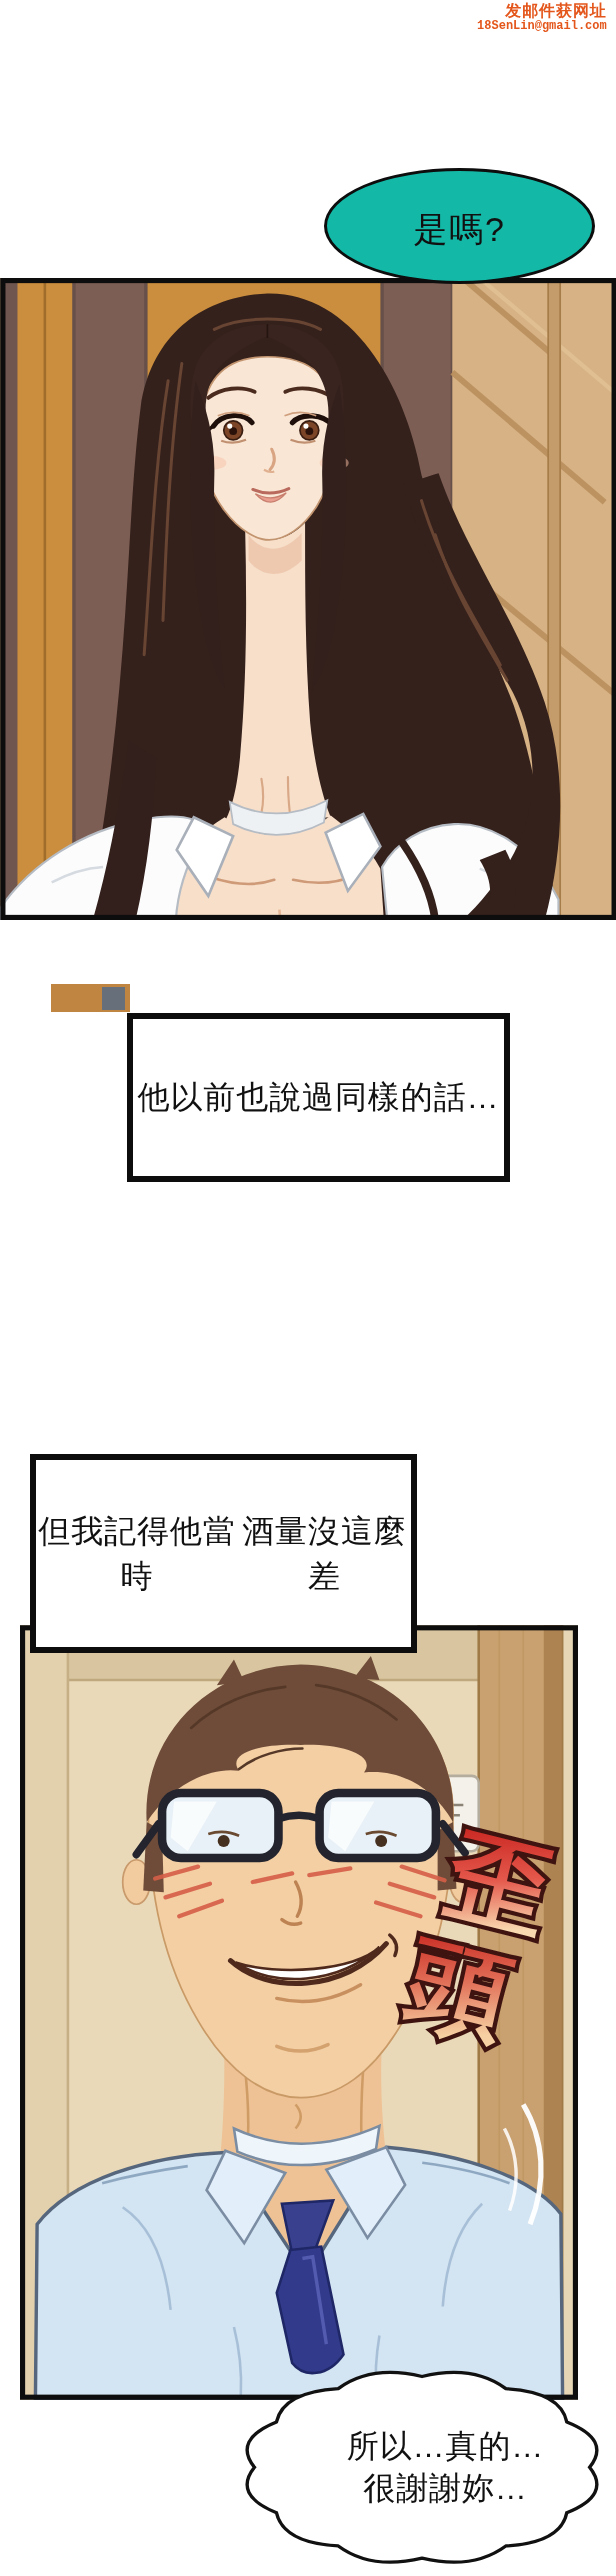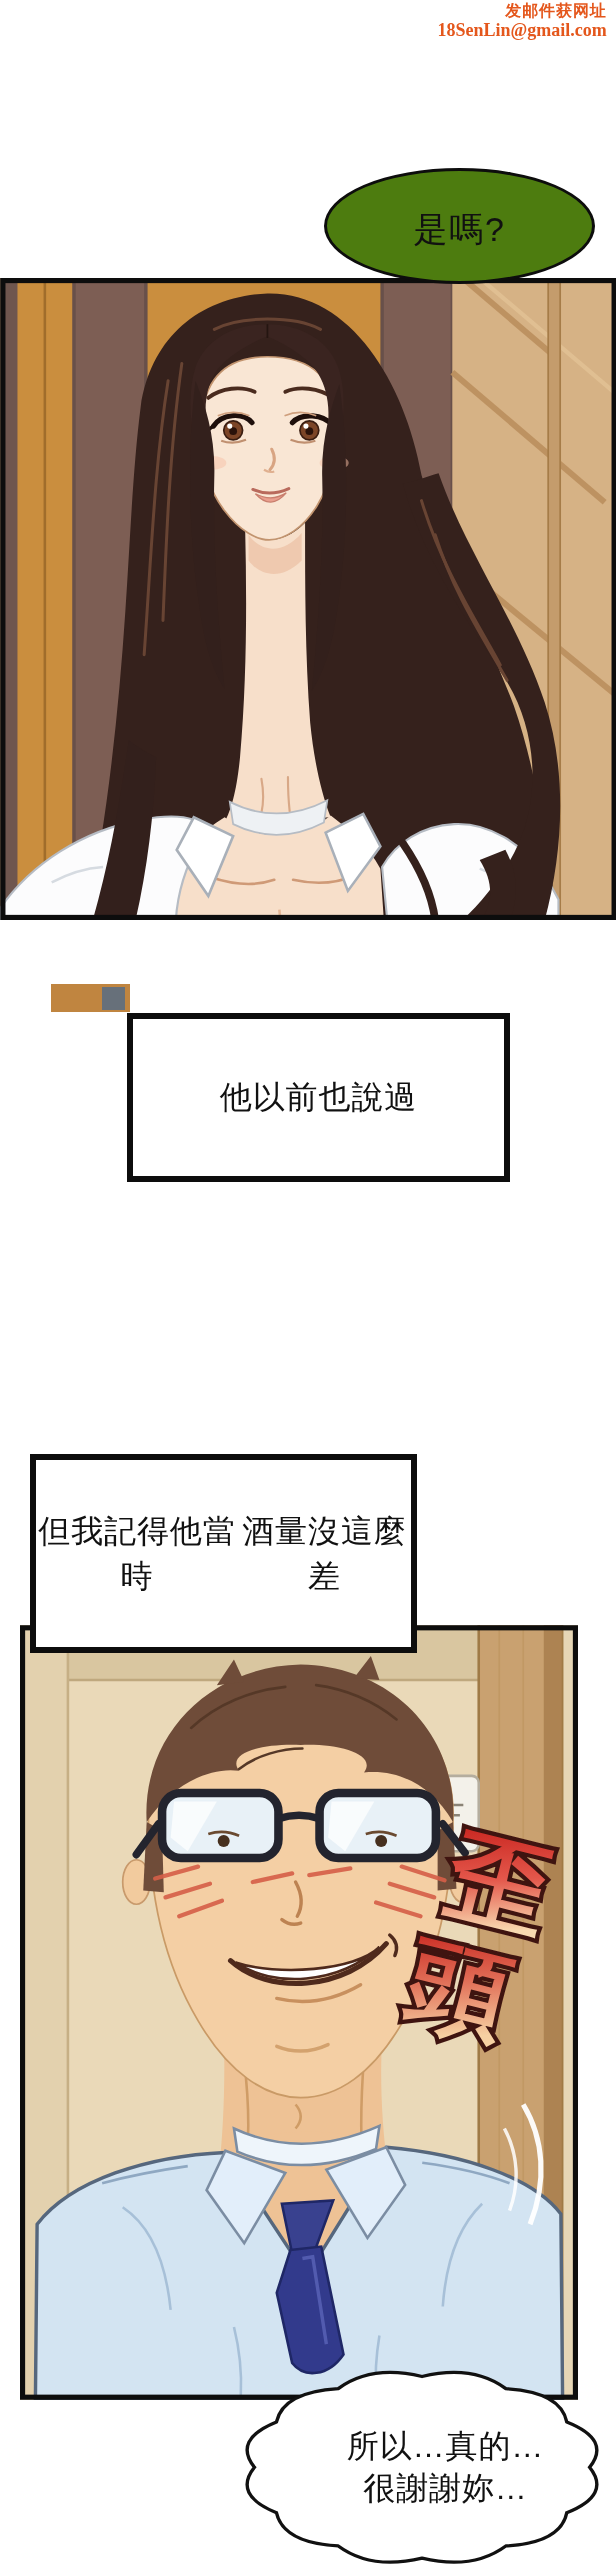--- a/index.html
+++ b/index.html
@@ -6,27 +6,27 @@
   .page{
     position:relative;width:617px;height:2576px;margin:0 auto;
     background:#ffffff;overflow:hidden;
     font-family:"Liberation Sans","DejaVu Sans",sans-serif;
     color:#111;
   }
   .abs{position:absolute;}
   
   .watermark{top:1.7px;right:10.3px;text-align:right;color:#e4571c;z-index:9;line-height:1.12;}
   .watermark .wm1{font-size:16px;font-weight:bold;letter-spacing:0.9px;}
-  .watermark .wm2{font-size:18px;font-weight:bold;font-family:Liberation Serif, serif;}
+  .watermark .wm2{font-size:12px;font-weight:bold;font-family:Liberation Mono, monospace;}
   
   .panel{z-index:1;}
   
   .bubble-ellipse{
     left:324px;top:168px;width:271px;height:116px;
-    background:#4d7c0f;border:3.4px solid #0d0d0d;border-radius:50%;
+    background:#14b8a6;border:3.4px solid #0d0d0d;border-radius:50%;
     display:flex;align-items:center;justify-content:center;
     z-index:5;box-sizing:border-box;
   }
   .bubble-ellipse .btxt{font-size:34px;letter-spacing:1.7px;padding-top:8.6px;}
   
   .caption{
     background:#fff;border:6px solid #0d0d0d;box-sizing:border-box;
     display:flex;flex-direction:row;align-items:center;justify-content:center;
     z-index:4;text-align:center;
   }
@@ -150,20 +150,21 @@
   <div class="abs bubble-ellipse">
     <span class="btxt">是嗎?</span>
   </div>
 
   <div class="abs fragment">
     <div class="slate"></div>
   </div>
 
   <div class="abs caption caption1">
     <div class="cline">他以前也說過</div>
+    <div class="cline">同樣的話…</div>
   </div>
 
   <div class="abs caption caption2">
     <div class="cline">但我記得他當時</div>
     <div class="cline">酒量沒這麼差</div>
   </div>
 
   <svg class="abs panel" style="left:19.7px;top:1625px;" width="558" height="775" viewBox="0 0 652 905">
     <defs>
       <linearGradient id="sfx1" x1="0" y1="0" x2="0.25" y2="1">

